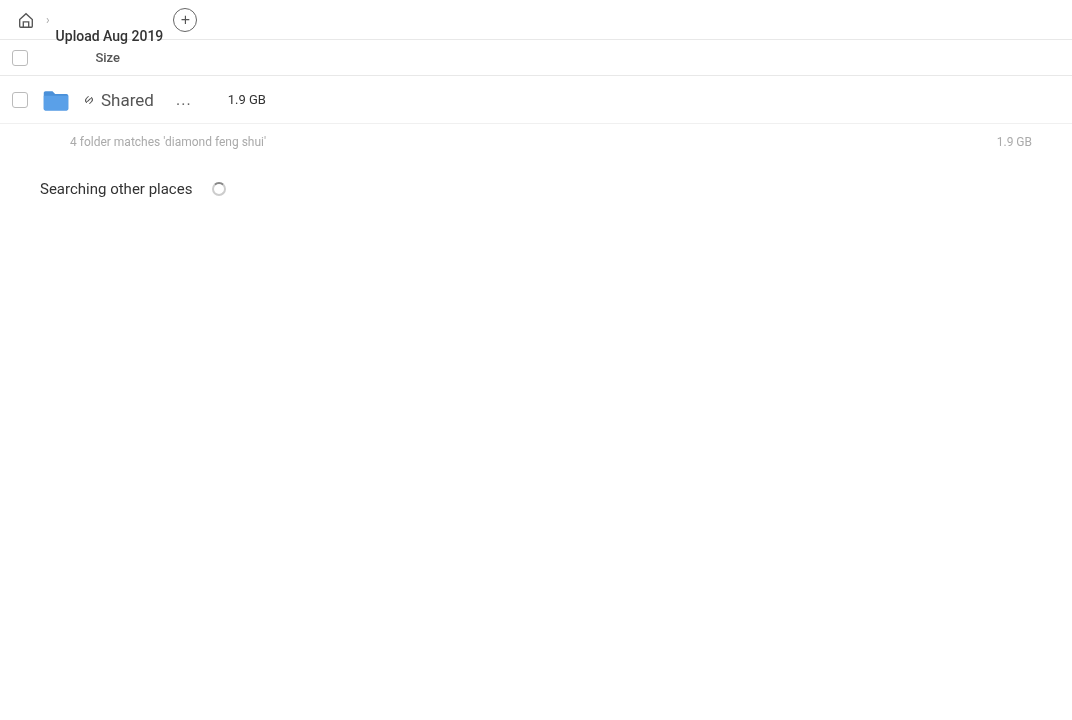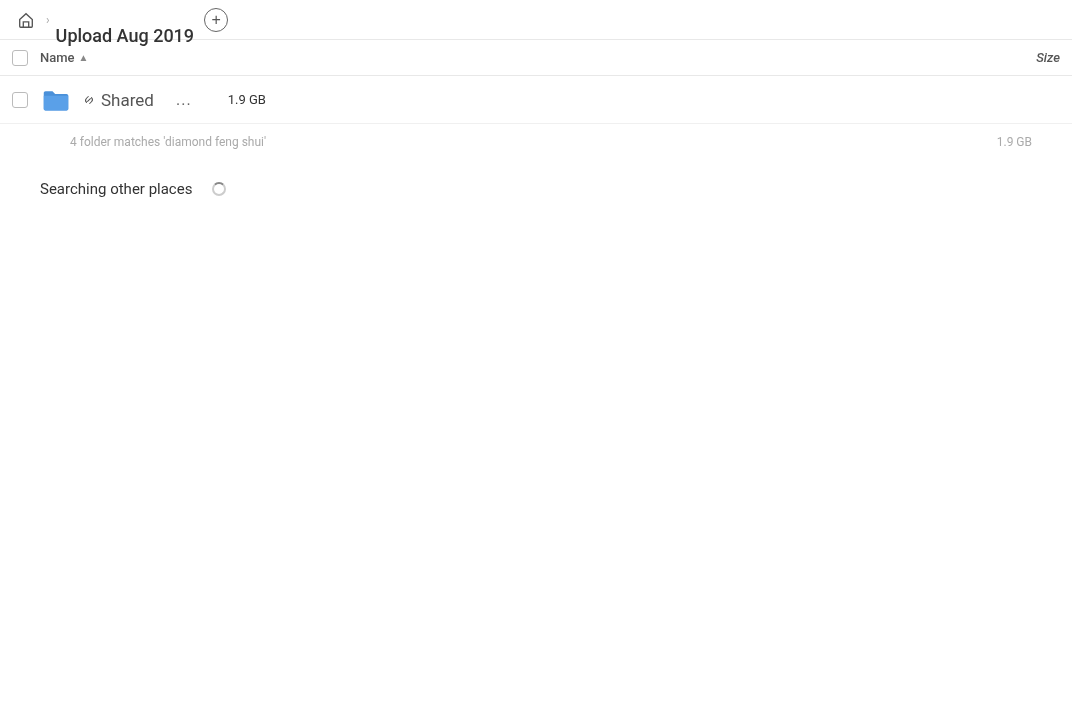--- a/index.html
+++ b/index.html
@@ -38,21 +38,21 @@
       border-radius: 4px;
       color: #555;
     }
 
     .breadcrumb-chevron {
       color: #aaa;
       font-size: 12px;
     }
 
     .breadcrumb-title {
-      font-size: 18px;
+      font-size: 14px;
       font-weight: 500;
       color: #333;
       margin-top: 32px;
     }
 
     .add-btn {
       width: 24px;
       height: 24px;
       border-radius: 50%;
       border: 1.5px solid #666;
@@ -91,21 +91,20 @@
       color: #555;
       font-weight: 500;
     }
 
     .col-size {
       width: 80px;
       text-align: right;
       font-size: 13px;
       color: #555;
       font-weight: 500;
-      font-style: italic;
     }
 
     .sort-arrow {
       font-size: 10px;
       color: #888;
     }
 
     
     .file-row {
       display: flex;
@@ -238,24 +237,20 @@
   </div>
   <span class="breadcrumb-chevron">›</span>
   <span class="breadcrumb-title">Upload Aug 2019</span>
   <button class="add-btn">+</button>
 </div>
 
 <div class="column-headers">
   <div class="col-checkbox">
     <div class="checkbox-box"></div>
   </div>
-  <div class="col-name">
-    <span>Name</span>
-    <span class="sort-arrow">▲</span>
-  </div>
   <div class="col-size">Size</div>
 </div>
 
 <div class="file-row">
   <div class="row-checkbox">
     <div class="checkbox-box"></div>
   </div>
   <div class="row-icon">
     <svg class="folder-icon-svg" viewBox="0 0 32 26" fill="none" xmlns="http://www.w3.org/2000/svg">
       <path d="M2 5C2 3.9 2.9 3 4 3h8l3 3h13c1.1 0 2 .9 2 2v15c0 1.1-.9 2-2 2H4c-1.1 0-2-.9-2-2V5z" fill="#4a90d9"></path>

